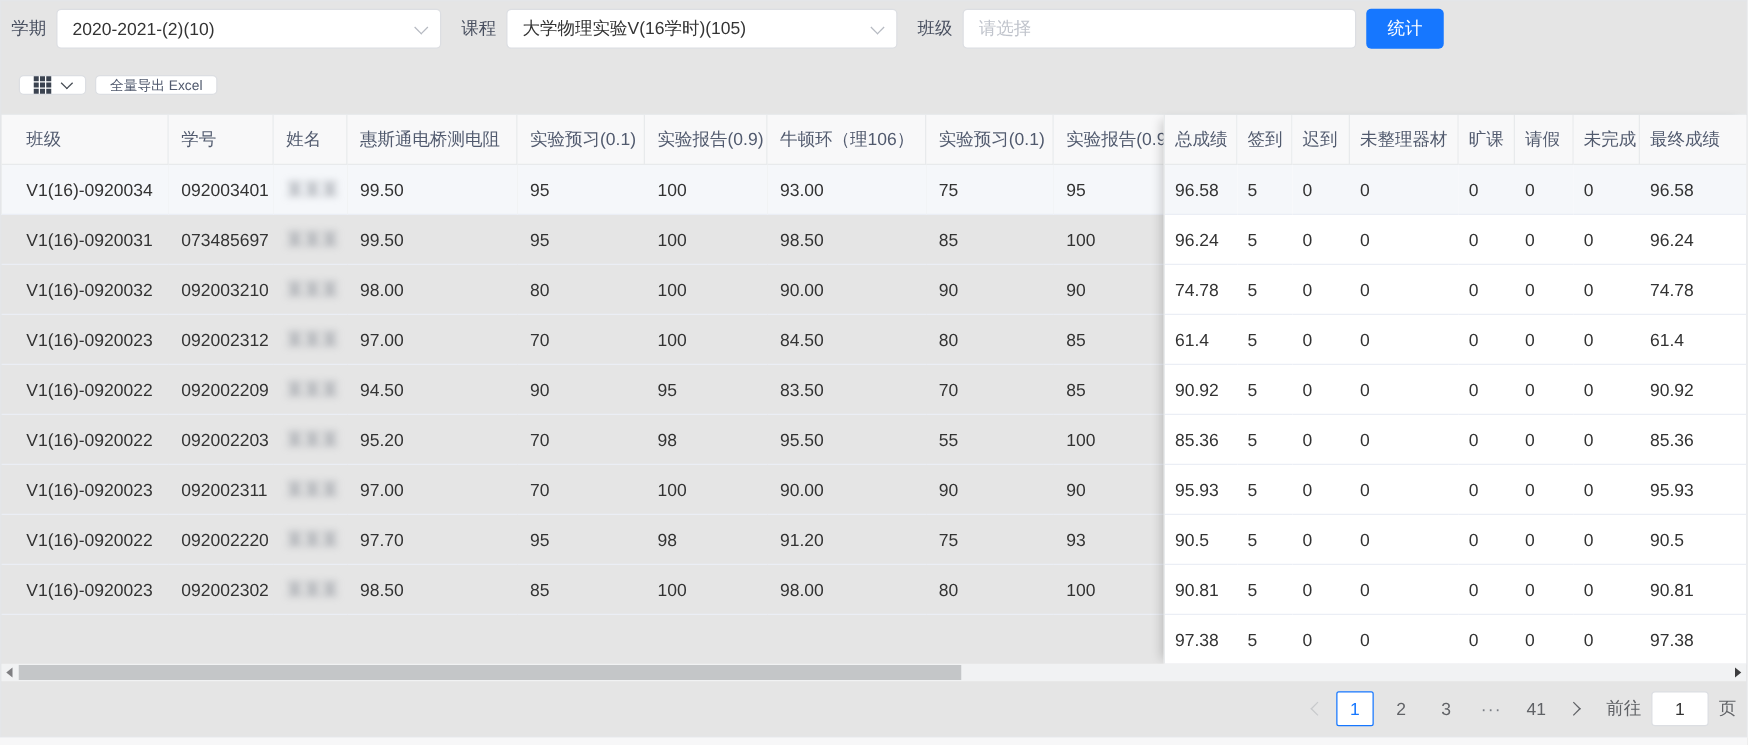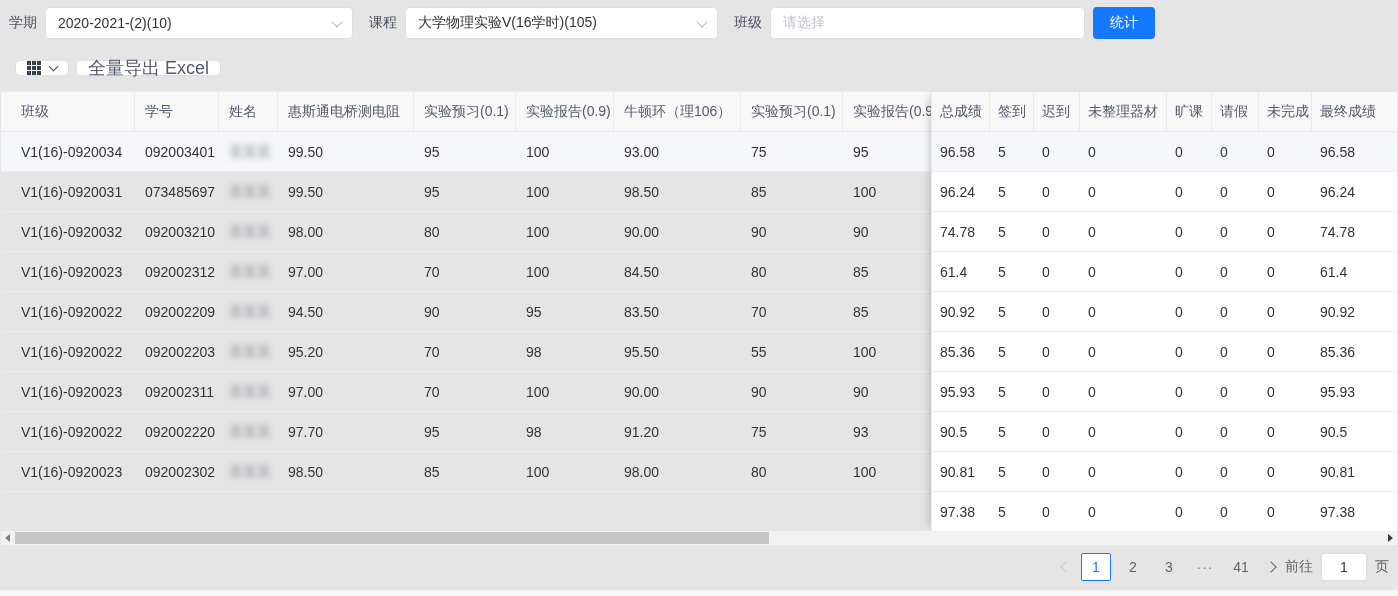--- a/index.html
+++ b/index.html
@@ -19,21 +19,21 @@
   .select .chev { position:absolute; right:11px; top:10px; }
   .sel-semester { width:308px; }
   .sel-course   { width:313px; }
   .sel-class    { width:315px;text-align:right; }
   .btn-primary { height:32px; background:#1677ff; color:#fff; border:none; border-radius:4px;
                  font-size:14px; padding:0 17px; margin-left:8px; cursor:pointer; font-family:inherit; }
 
   
   .toolbar { height:46px; display:flex; align-items:center; padding:0 14px; gap:7px; }
   .tbtn { height:16px; border:1px solid #dcdee2; background:#fff; border-radius:4px;
-          display:flex; align-items:center; padding:0 11px; font-size:18px; color:#515a6e;
+          display:flex; align-items:center; padding:0 11px; font-size:11px; color:#515a6e;
           cursor:pointer; font-family:inherit; }
   .grid-ico { display:grid; grid-template-columns:repeat(3,4px); grid-template-rows:repeat(3,4px);
               gap:1px; margin-right:9px; }
   .grid-ico i { background:#3b4350; }
   .tbtn .chev.dark { border-color:#444a52; width:7px; height:7px; margin-top:-3px; }
 
   
   .table-area { display:flex; border-top:1px solid #e8eaec; height:440px; }
   .scroll-part { width:930px; overflow:hidden; flex:none; }
   .fixed-part  { width:468px; flex:none; background:#fff; border-left:1px solid #e8eaec;
@@ -64,21 +64,21 @@
                 padding-right:8px; font-size:14px; color:#606266; }
   .pg-arrow { width:26px; height:28px; display:flex; align-items:center; justify-content:center; cursor:pointer; }
   .pg-arrow .ch { width:8px; height:8px; border-left:1.6px solid; border-bottom:1.6px solid; }
   .pg-arrow.prev .ch { color:#c8cacc; border-color:#c8cacc; transform:rotate(45deg); margin-left:3px; }
   .pg-arrow.next .ch { color:#606266; border-color:#606266; transform:rotate(225deg); margin-right:3px; }
   #pg-pages { display:flex; align-items:center; }
   .pg-item { min-width:28px; height:28px; line-height:28px; text-align:center; margin:0 4px;
              cursor:pointer; border-radius:2px; color:#606266; }
   .pg-item.active { border:1px solid #1677ff; color:#1677ff; line-height:26px; min-width:30px; background:#fff; }
   .pg-item.ell { color:#7a7e85; letter-spacing:1px; }
-  .pg-goto { }
+  .pg-goto { margin-left:12px; }
   .pg-input { width:46px; height:28px; border:1px solid #dcdee2; border-radius:3px; text-align:center;
               font-size:14px; color:#333; margin:0 8px; font-family:inherit; outline:none; }
 </style>
 </head>
 <body>
 
 <div class="page">
 
   <div class="filters">
     <span class="flabel">学期</span>

